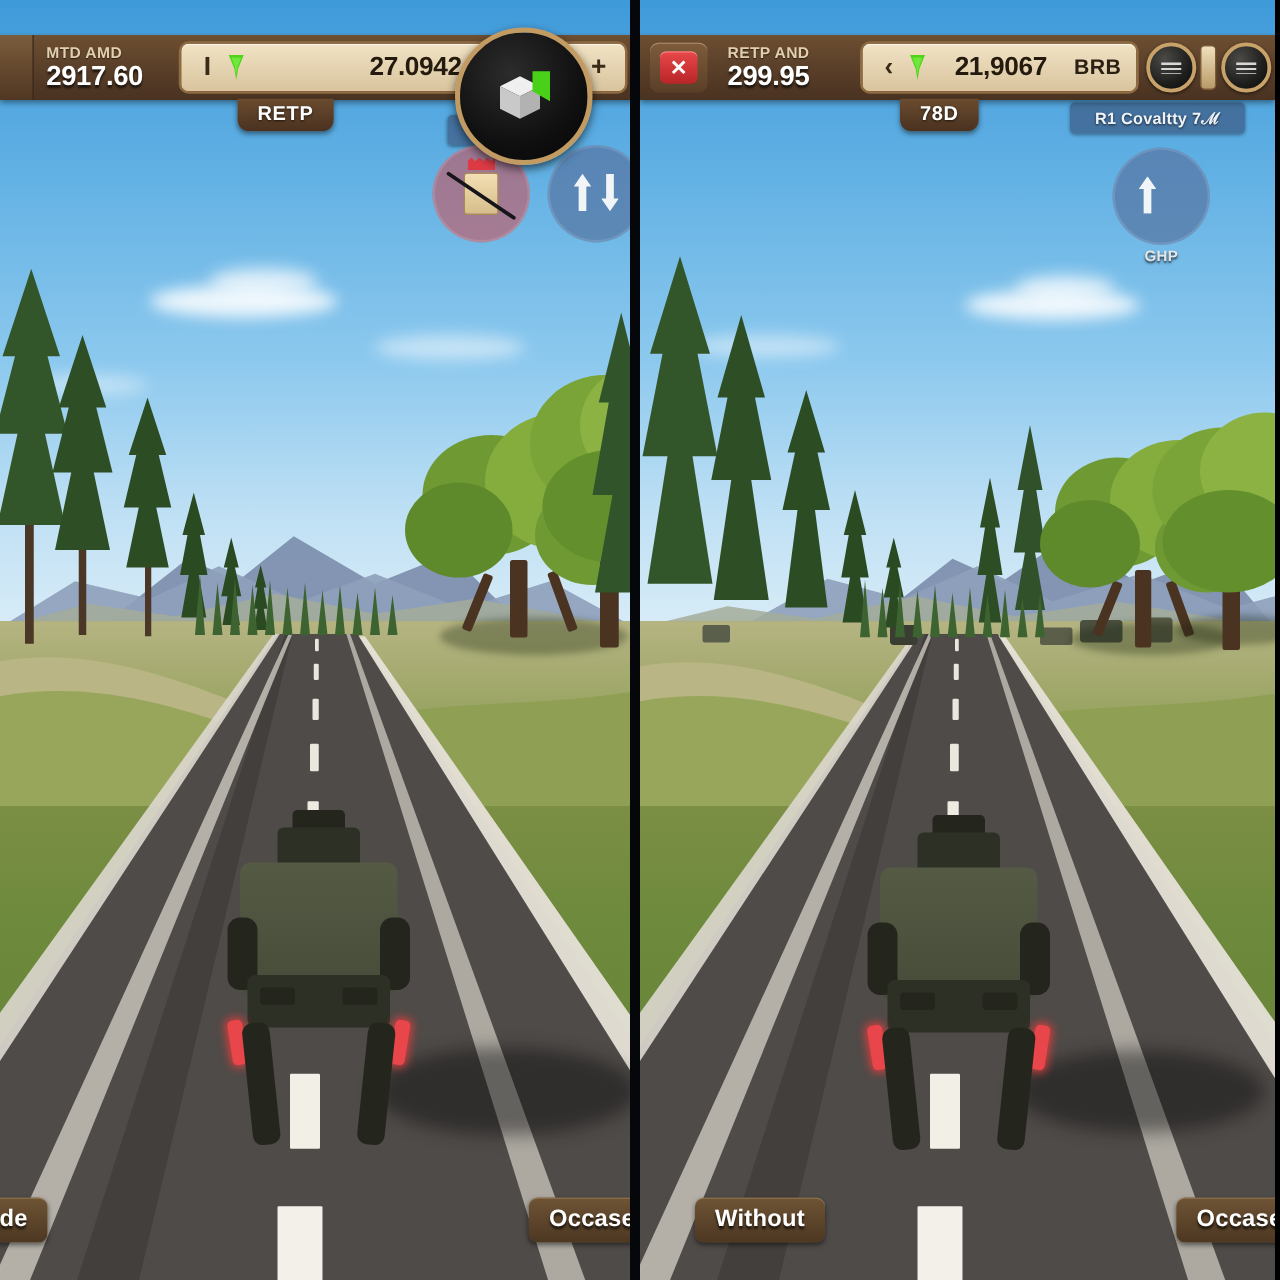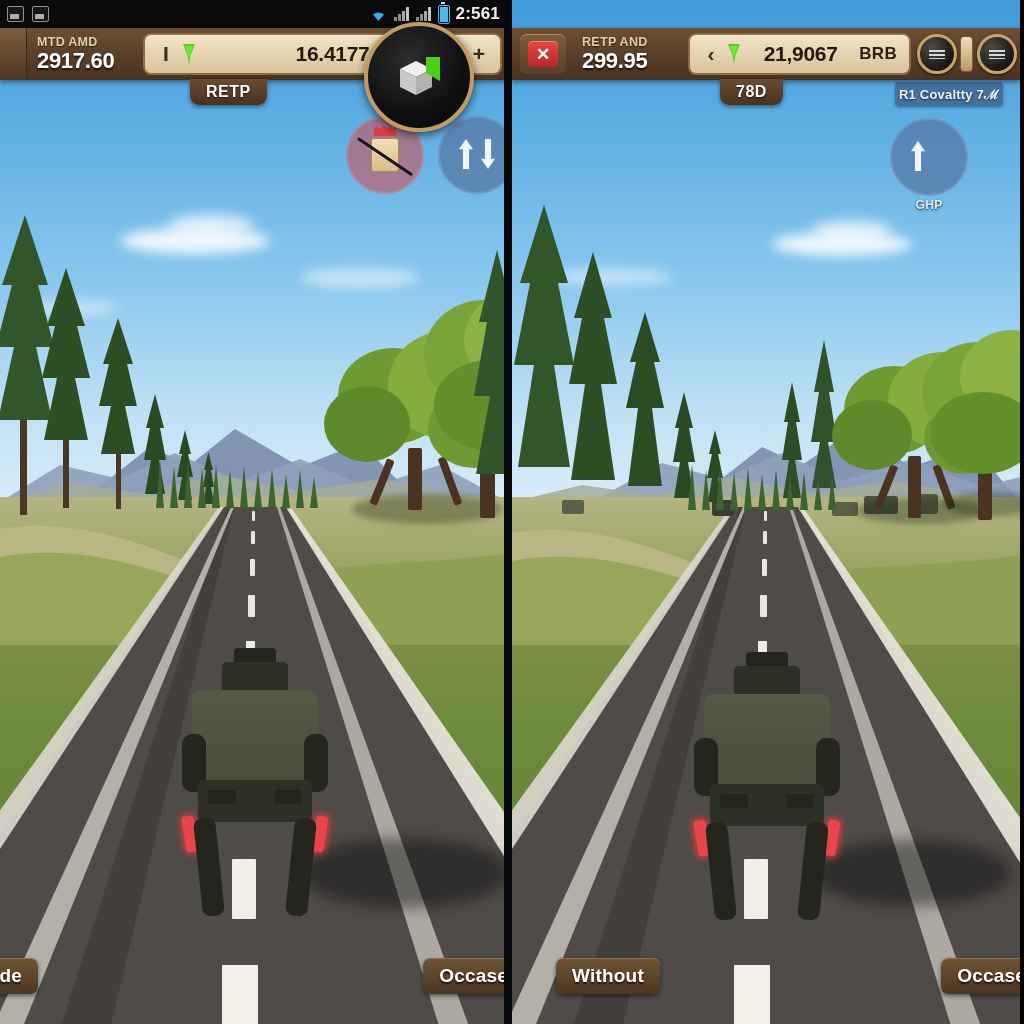--- a/index.html
+++ b/index.html
@@ -119,22 +119,22 @@
   .arrows .up{left:2px;top:4px;height:30px;clip-path:polygon(50% 0,100% 34%,72% 34%,72% 100%,28% 100%,28% 34%,0 34%);}
   .arrows .dn{right:2px;top:4px;height:30px;clip-path:polygon(28% 0,72% 0,72% 66%,100% 66%,50% 100%,0 66%,28% 66%);}
 
   .minimapbtn{position:absolute;z-index:47;width:102px;height:102px;border-radius:50%;
               background:radial-gradient(circle at 40% 32%,#2c2c2c 0%,#101010 60%,#050505 100%);
               border:4px solid #c29b62;box-shadow:0 3px 8px rgba(0,0,0,.6);
               display:flex;align-items:center;justify-content:center;}
   .cube{width:46px;height:44px;position:relative;}
 
   .chip{position:absolute;z-index:43;border-radius:4px;
-        background:rgba(63,97,140,.78);padding:3px 4px;
-        box-shadow:0 1px 3px rgba(0,0,0,.4);margin-left:39px;}
+        background:rgba(63,97,140,.78);padding:3px 20px;
+        box-shadow:0 1px 3px rgba(0,0,0,.4);}
   .chip span{color:#eef3f8;font-size:13px;font-weight:700;text-shadow:0 1px 2px rgba(0,0,0,.7);
              letter-spacing:.2px;white-space:nowrap;}
   .chip.small span{font-size:11px;}
   .chip .tri{display:inline-block;width:0;height:0;border-left:6px solid transparent;
              border-right:6px solid transparent;border-bottom:10px solid #e9eef4;vertical-align:middle;}
 
   
   .bottombtn{position:absolute;bottom:30px;z-index:48;height:36px;display:flex;align-items:center;
              padding:0 16px;border-radius:7px;
              background:linear-gradient(to bottom,#6f5435,#4c3722);
@@ -286,59 +286,34 @@
         <div class="rb dark2" style="left:34px;top:132px;width:114px;height:42px;border-radius:6px;"></div>
         <div class="rb dark" style="left:44px;top:142px;width:28px;height:14px;border-radius:3px;"></div>
         <div class="rb dark" style="left:110px;top:142px;width:28px;height:14px;border-radius:3px;"></div>
         <div class="led" style="left:20px;top:168px;width:12px;height:36px;transform:rotate(-9deg);"></div>
         <div class="led" style="left:150px;top:168px;width:12px;height:36px;transform:rotate(9deg);"></div>
         <div class="rb dark" style="left:34px;top:170px;width:22px;height:98px;border-radius:8px;transform:rotate(-6deg);"></div>
         <div class="rb dark" style="left:126px;top:170px;width:22px;height:98px;border-radius:8px;transform:rotate(6deg);"></div>
       </div>
     </div>
 
-    <div class="statusbar">
-      <div class="sb-left">
-        <div class="sb-ico"></div>
-        <div class="sb-ico"></div>
-      </div>
-      <div class="sb-right">
-        <svg width="19" height="15" viewBox="0 0 19 15">
-          <path d="M9.5 14 L4 7.4 A8.6 8.6 0 0 1 15 7.4 Z" fill="#3ca9dd"></path>
-        </svg>
-        <svg width="16" height="14" viewBox="0 0 16 14">
-          <rect x="0" y="10" width="3" height="4" fill="#8d8d8d"></rect>
-            <rect x="4" y="7" width="3" height="7" fill="#8d8d8d"></rect>
-          <rect x="8" y="4" width="3" height="10" fill="#a8a8a8"></rect>
-            <rect x="12" y="0" width="3" height="14" fill="#c4c4c4"></rect>
-        </svg>
-        <svg width="16" height="14" viewBox="0 0 16 14">
-          <rect x="0" y="10" width="3" height="4" fill="#8d8d8d"></rect>
-            <rect x="4" y="7" width="3" height="7" fill="#8d8d8d"></rect>
-          <rect x="8" y="4" width="3" height="10" fill="#a8a8a8"></rect>
-            <rect x="12" y="0" width="3" height="14" fill="#c4c4c4"></rect>
-        </svg>
-        <div class="battery blue"></div>
-        <div class="sb-time">2:561</div>
-      </div>
-    </div>
 
     <div class="hudbar">
       <div class="hud-slot"></div>
       <div class="currency">
         <div class="lbl">MTD AMD</div>
         <div class="val">2917.60</div>
       </div>
       <div class="stepper">
         <div class="minus">I</div>
         <svg class="leaf" viewBox="0 0 16 22">
           <path d="M2 1 H14 L9.5 12 L8 21 L6.5 12 Z" fill="#4fd318"></path>
           <path d="M4 3 H12 L9 11 L8 17 L7 11 Z" fill="#7ef04a" opacity=".7"></path>
         </svg>
-        <div class="amount">16.4177</div>
+        <div class="amount">27.0942</div>
         <div class="plus">+</div>
       </div>
     </div>
 
     <div class="tab" style="left:190px;">
       <span>RETP</span>
     </div>
 
     <div class="minimapbtn" style="left:364px;top:22px;">
       <svg class="cube" viewBox="0 0 46 44">

